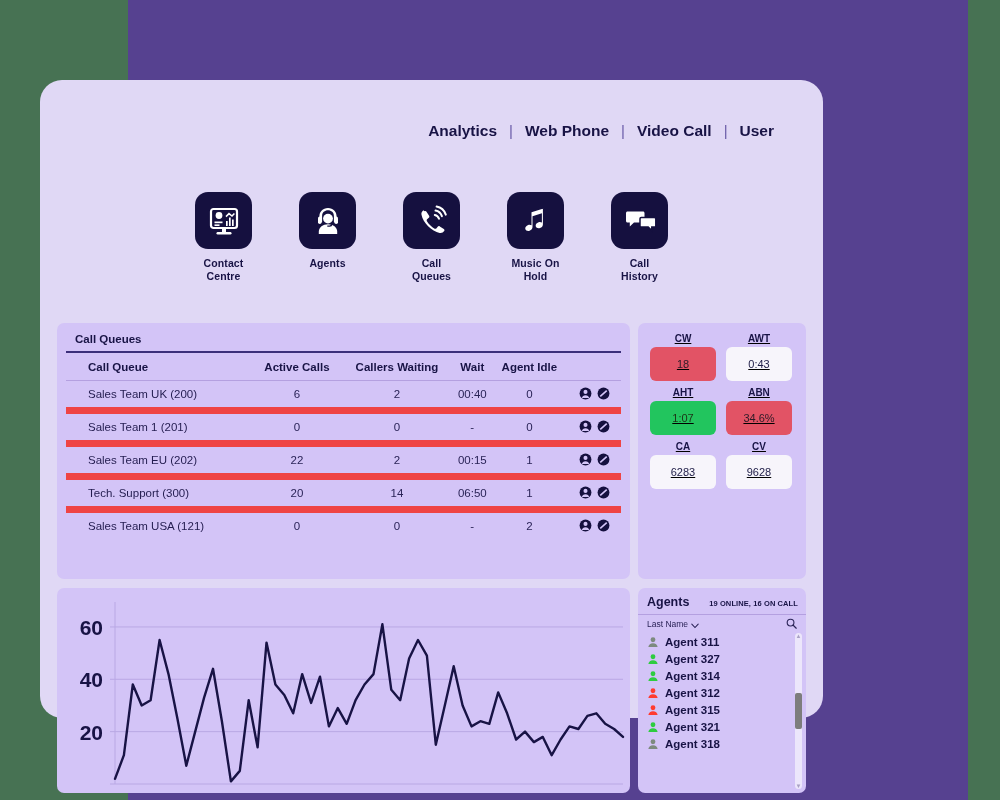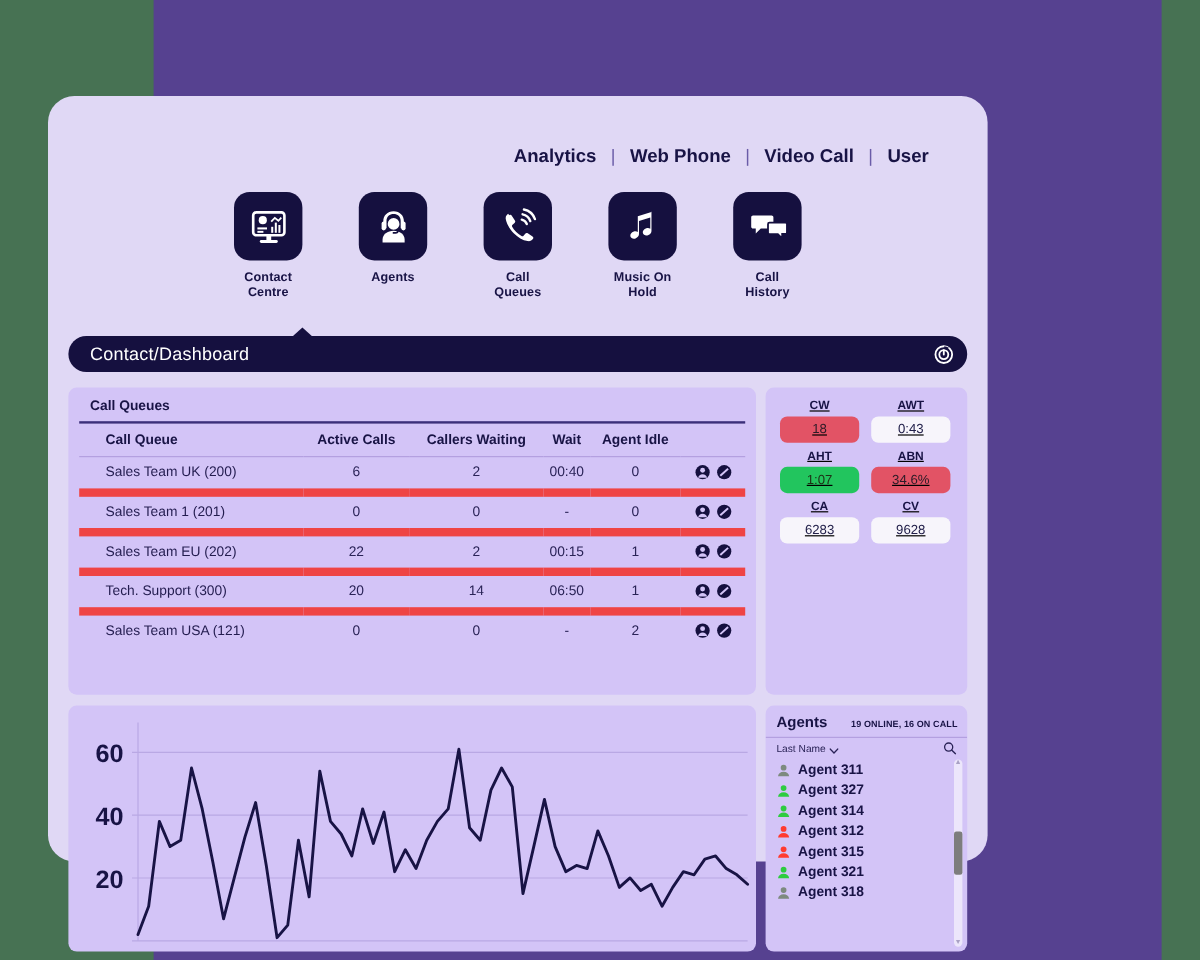--- a/index.html
+++ b/index.html
@@ -21,21 +21,21 @@
   
   #topnav {
     position:absolute; right:37px; top:42px;
     display:flex; align-items:flex-start; gap:0px;
     font-size:15.5px; font-weight:700; color:#181345;
   }
   #topnav .nav-link { padding:0 12px; cursor:pointer; white-space:nowrap; }
   #topnav .nav-sep { color:#6a5ca8; font-weight:400; font-size:15px; }
   
   #iconmenu {
-    position:absolute; left:0; top:80px; width:783px;
+    position:absolute; left:0; top:112px; width:783px;
     display:flex; justify-content:center; gap:47px;
   }
   .menu-item { width:57px; display:flex; flex-direction:column; align-items:center; cursor:pointer; }
   .menu-tile {
     width:57px; height:57px; border-radius:13px; background:#15103f;
     display:flex; align-items:center; justify-content:center;
   }
   .menu-label {
     margin-top:8px; font-size:10.5px; font-weight:700; color:#181345;
     text-align:center; line-height:1.25; letter-spacing:.1px;
@@ -90,21 +90,21 @@
   #gear-btn {
     width:27px; height:22px; background:#15103f; border-radius:6px;
     display:flex; align-items:center; justify-content:center; cursor:pointer;
   }
   #metrics { padding:10px 12px 0 12px; display:flex; flex-wrap:wrap; gap:6px 10px;text-decoration:underline; }
   .metric { width:66px; }
   .metric-label {
     font-size:10px; font-weight:700; color:#181345; text-align:center; margin-bottom:3px;
   }
   .metric-value {
-    height:22px; border-radius:6px; display:flex; align-items:center; justify-content:center;
+    height:34px; border-radius:6px; display:flex; align-items:center; justify-content:center;
     font-size:11px; color:#22204a; font-weight:400;
   }
   
   #chart-panel {
     position:absolute; left:17px; top:508px; width:573px; height:205px;
     background:#d3c4f7; border-radius:7px; overflow:hidden;
   }
   #chart-svg { display:block; }
   .ytick { font-size:21px; font-weight:700; fill:#181345; font-family:"Liberation Sans", sans-serif; }
   
@@ -229,32 +229,20 @@
           <path d="M31.5 13.5H18.2c-.7 0-1.2.6-1.2 1.3v7c0 .7.5 1.3 1.2 1.3h7l3.6 3.5V23h2.7c.7 0 1.3-.6 1.3-1.3v-7c0-.7-.6-1.2-1.3-1.2z" fill="#fff" stroke="#15103f" stroke-width="1.5"></path>
         </svg>
       </div>
       <div class="menu-label">
           <div>Call</div>
           <div>History</div>
         </div>
     </div>
   </div>
 
-  <div id="breadcrumb-wrap">
-    <div id="crumb-arrow"></div>
-    <div id="breadcrumb">
-      <span id="crumb-text">Contact/Dashboard</span>
-      <svg width="17" height="17" viewBox="0 0 20 20">
-        <circle cx="10" cy="10" r="8.2" fill="none" stroke="#fff" stroke-width="1.8"></circle>
-        <circle cx="10" cy="10" r="4.4" fill="none" stroke="#fff" stroke-width="1.8"></circle>
-        <path d="M10 5.6 L10 10" stroke="#fff" stroke-width="1.8" stroke-linecap="round"></path>
-        <path d="M10.4 3.2 A7 7 0 0 1 14.2 4.4" stroke="#15103f" stroke-width="2.6" fill="none"></path>
-      </svg>
-    </div>
-  </div>
 
   <div id="queues-panel">
     <div id="queues-title">Call Queues</div>
     <div id="queues-rule"></div>
     <table>
       <thead>
         <tr>
           <th class="col-name">Call Queue</th>
           <th>Active Calls</th>
           <th>Callers Waiting</th>

